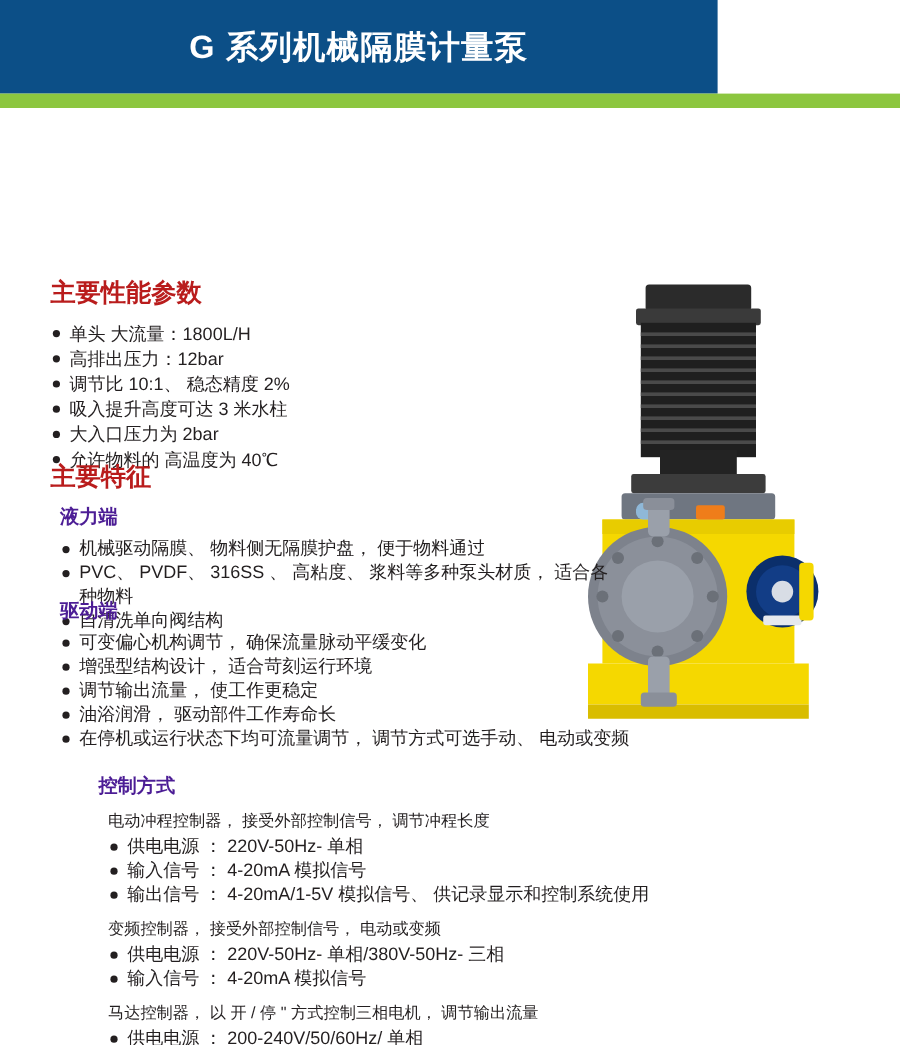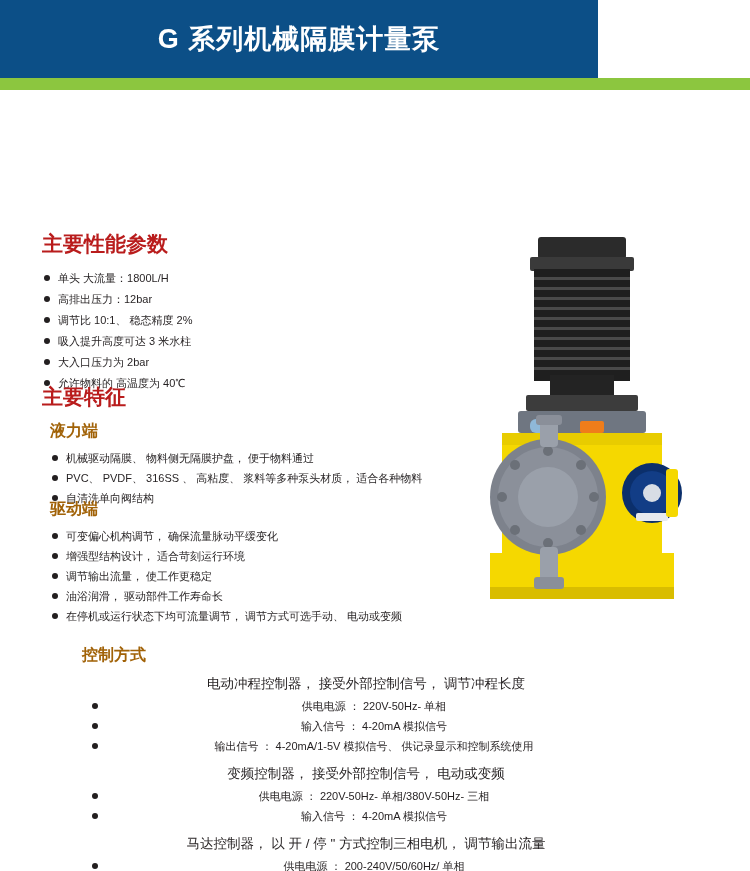--- a/index.html
+++ b/index.html
@@ -49,36 +49,36 @@
   }
 
   
   .sec-h1 {
     color: #b91c1c;
     font-size: 21px;
     font-weight: bold;
     margin: 0;
   }
   .sec-h2 {
-    color: #a16207;
+    color: #4c1d95;
     font-size: 16px;
     font-weight: bold;
     margin: 0;
   }
 
   
   ul.blist {
     list-style: none;
     margin: 0;
     padding: 0;
   }
   ul.blist li {
     position: relative;
     padding-left: 16px;
-    font-size: 11px;
+    font-size: 15px;
     line-height: 20px;
     color: #231f20;
   }
   ul.blist li::before {
     content: "";
     position: absolute;
     left: 2px;
     top: 7px;
     width: 6px;
     height: 6px;
@@ -119,21 +119,21 @@
     left: 82px;
     top: 550px;
     width: 560px;
   }
   .block-ctrl .para {
     font-size: 13.5px;
     line-height: 20px;
     margin: 8px 0 2px 8px;
   }
   .block-ctrl ul.blist { margin-left: 8px; }
-  .block-ctrl .grp { margin-bottom: 4px; text-align: center; }
+  .block-ctrl .grp { margin-bottom: 4px; }
 
   
   .pump {
     position: absolute;
     left: 430px;
     top: 130px;
     width: 300px;
     height: 420px;
   }
   .pump svg { display: block; }

